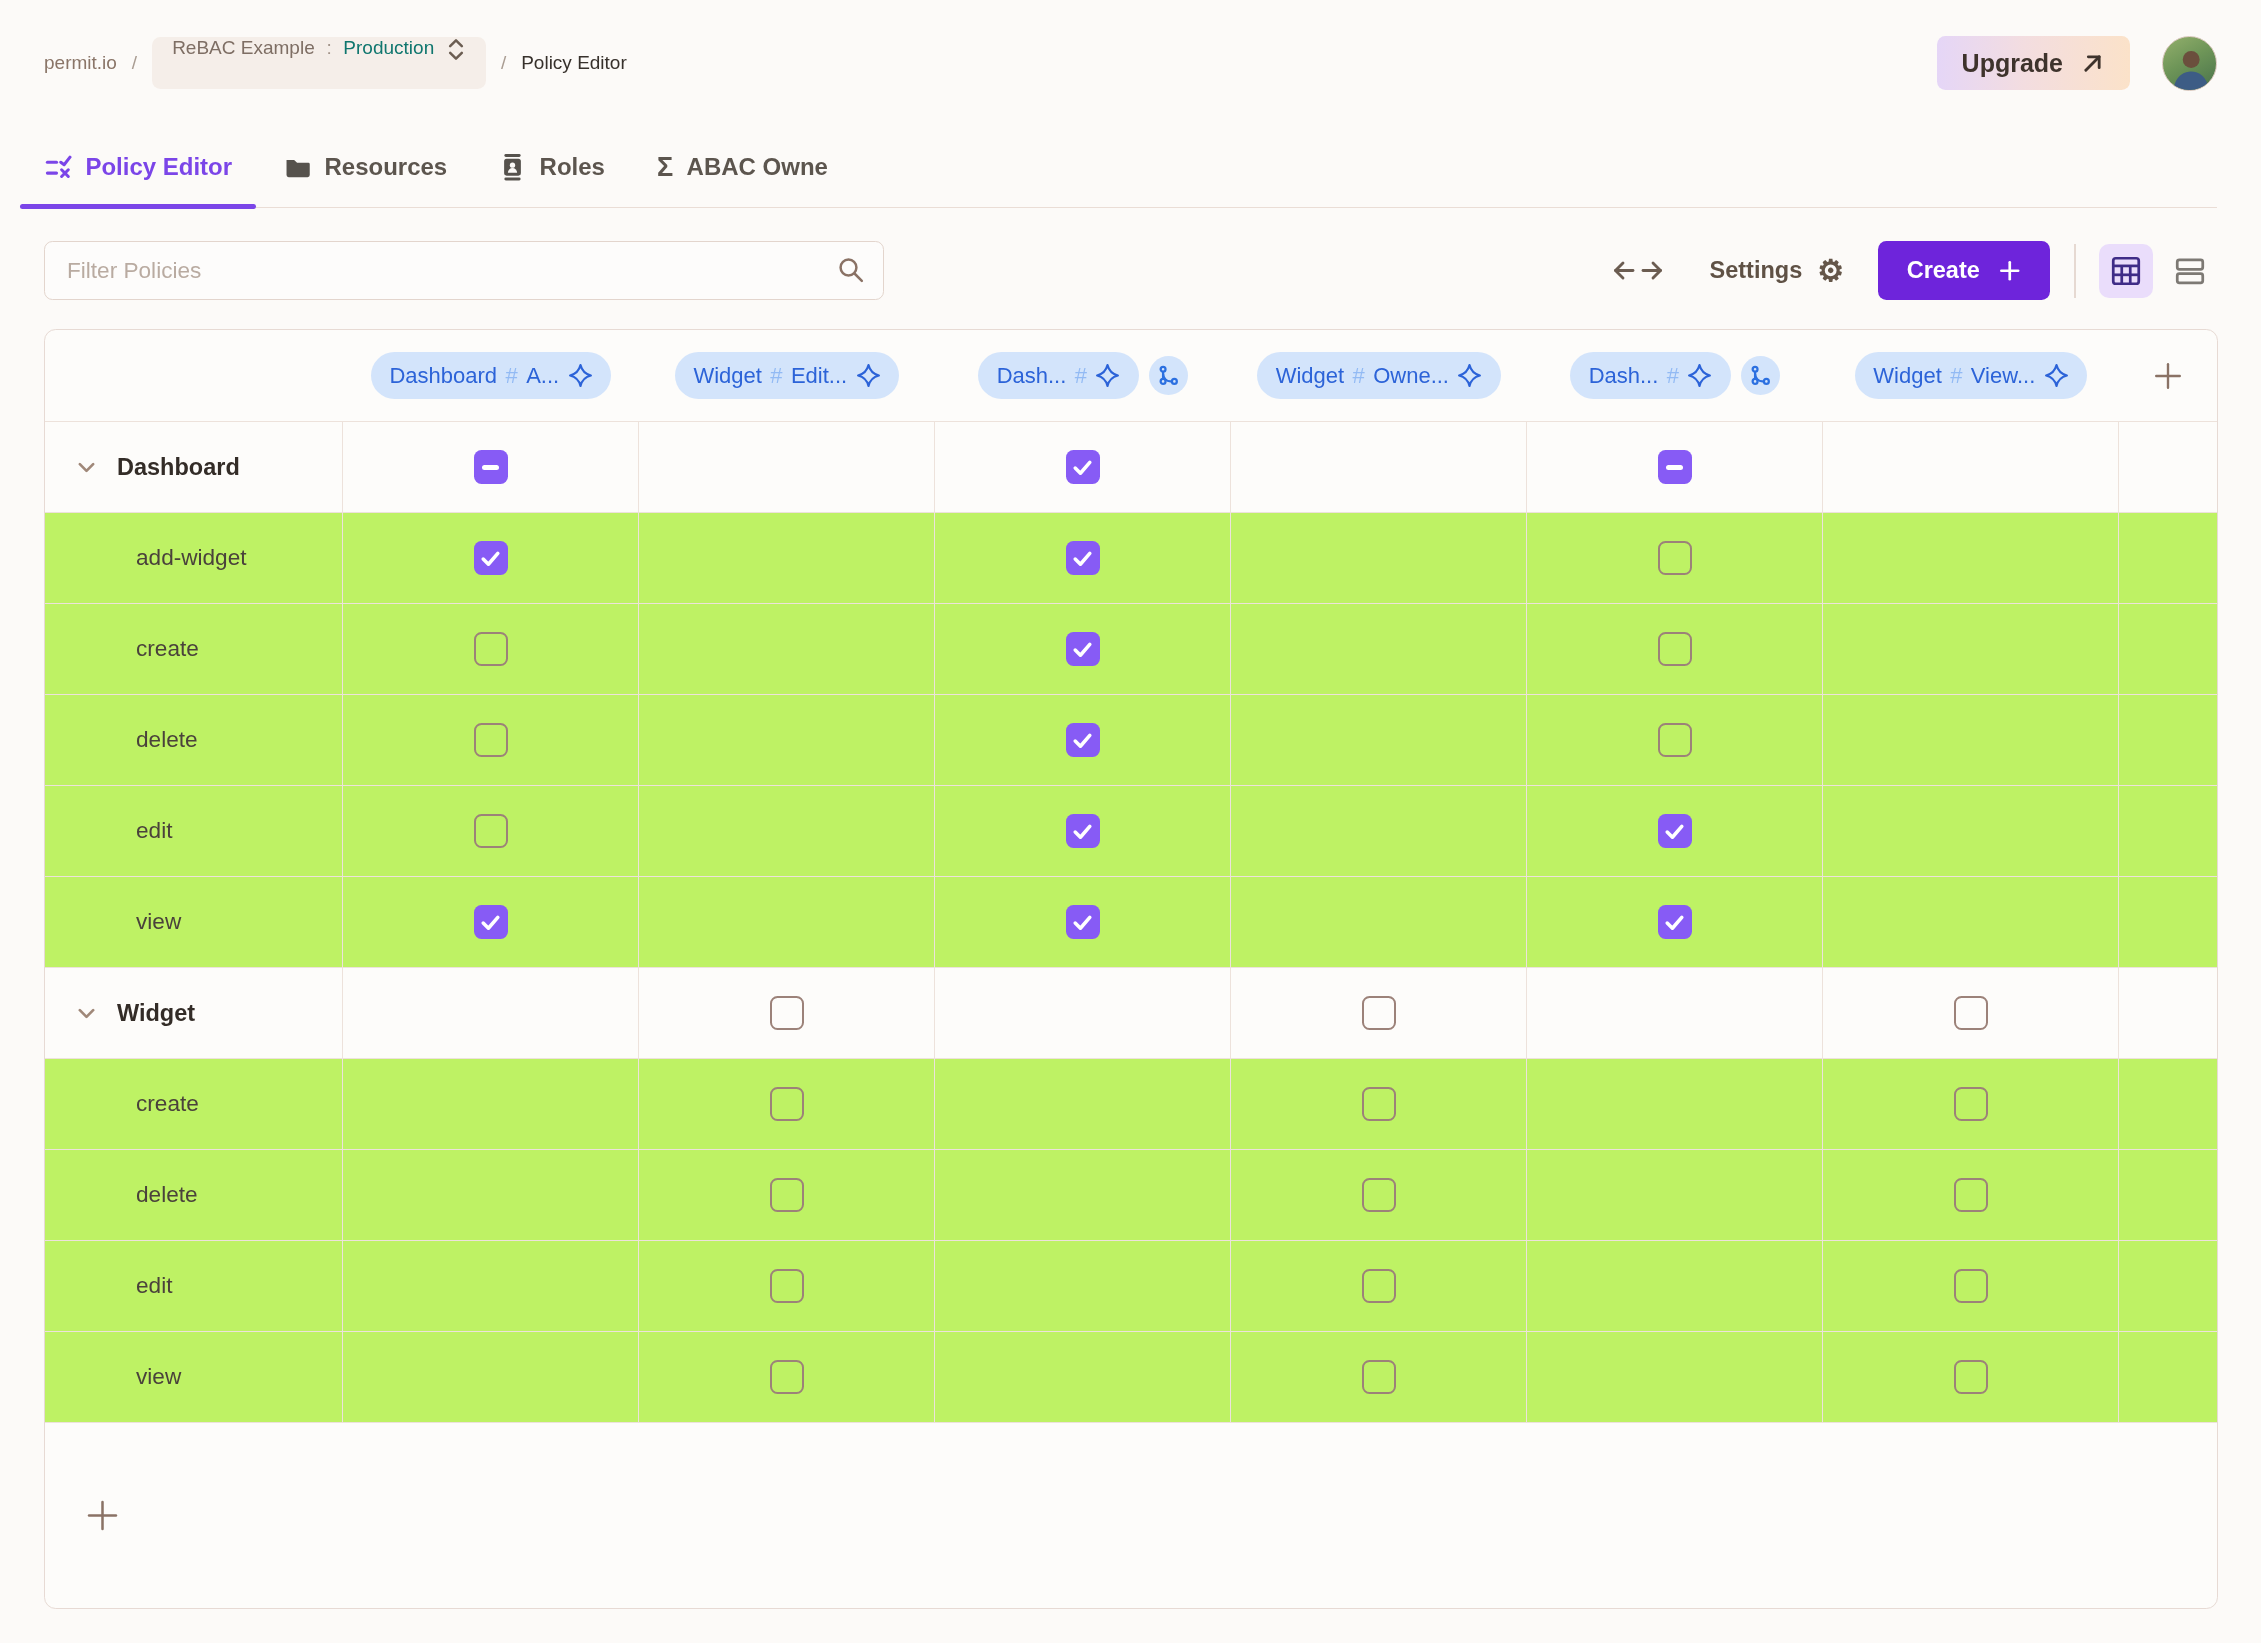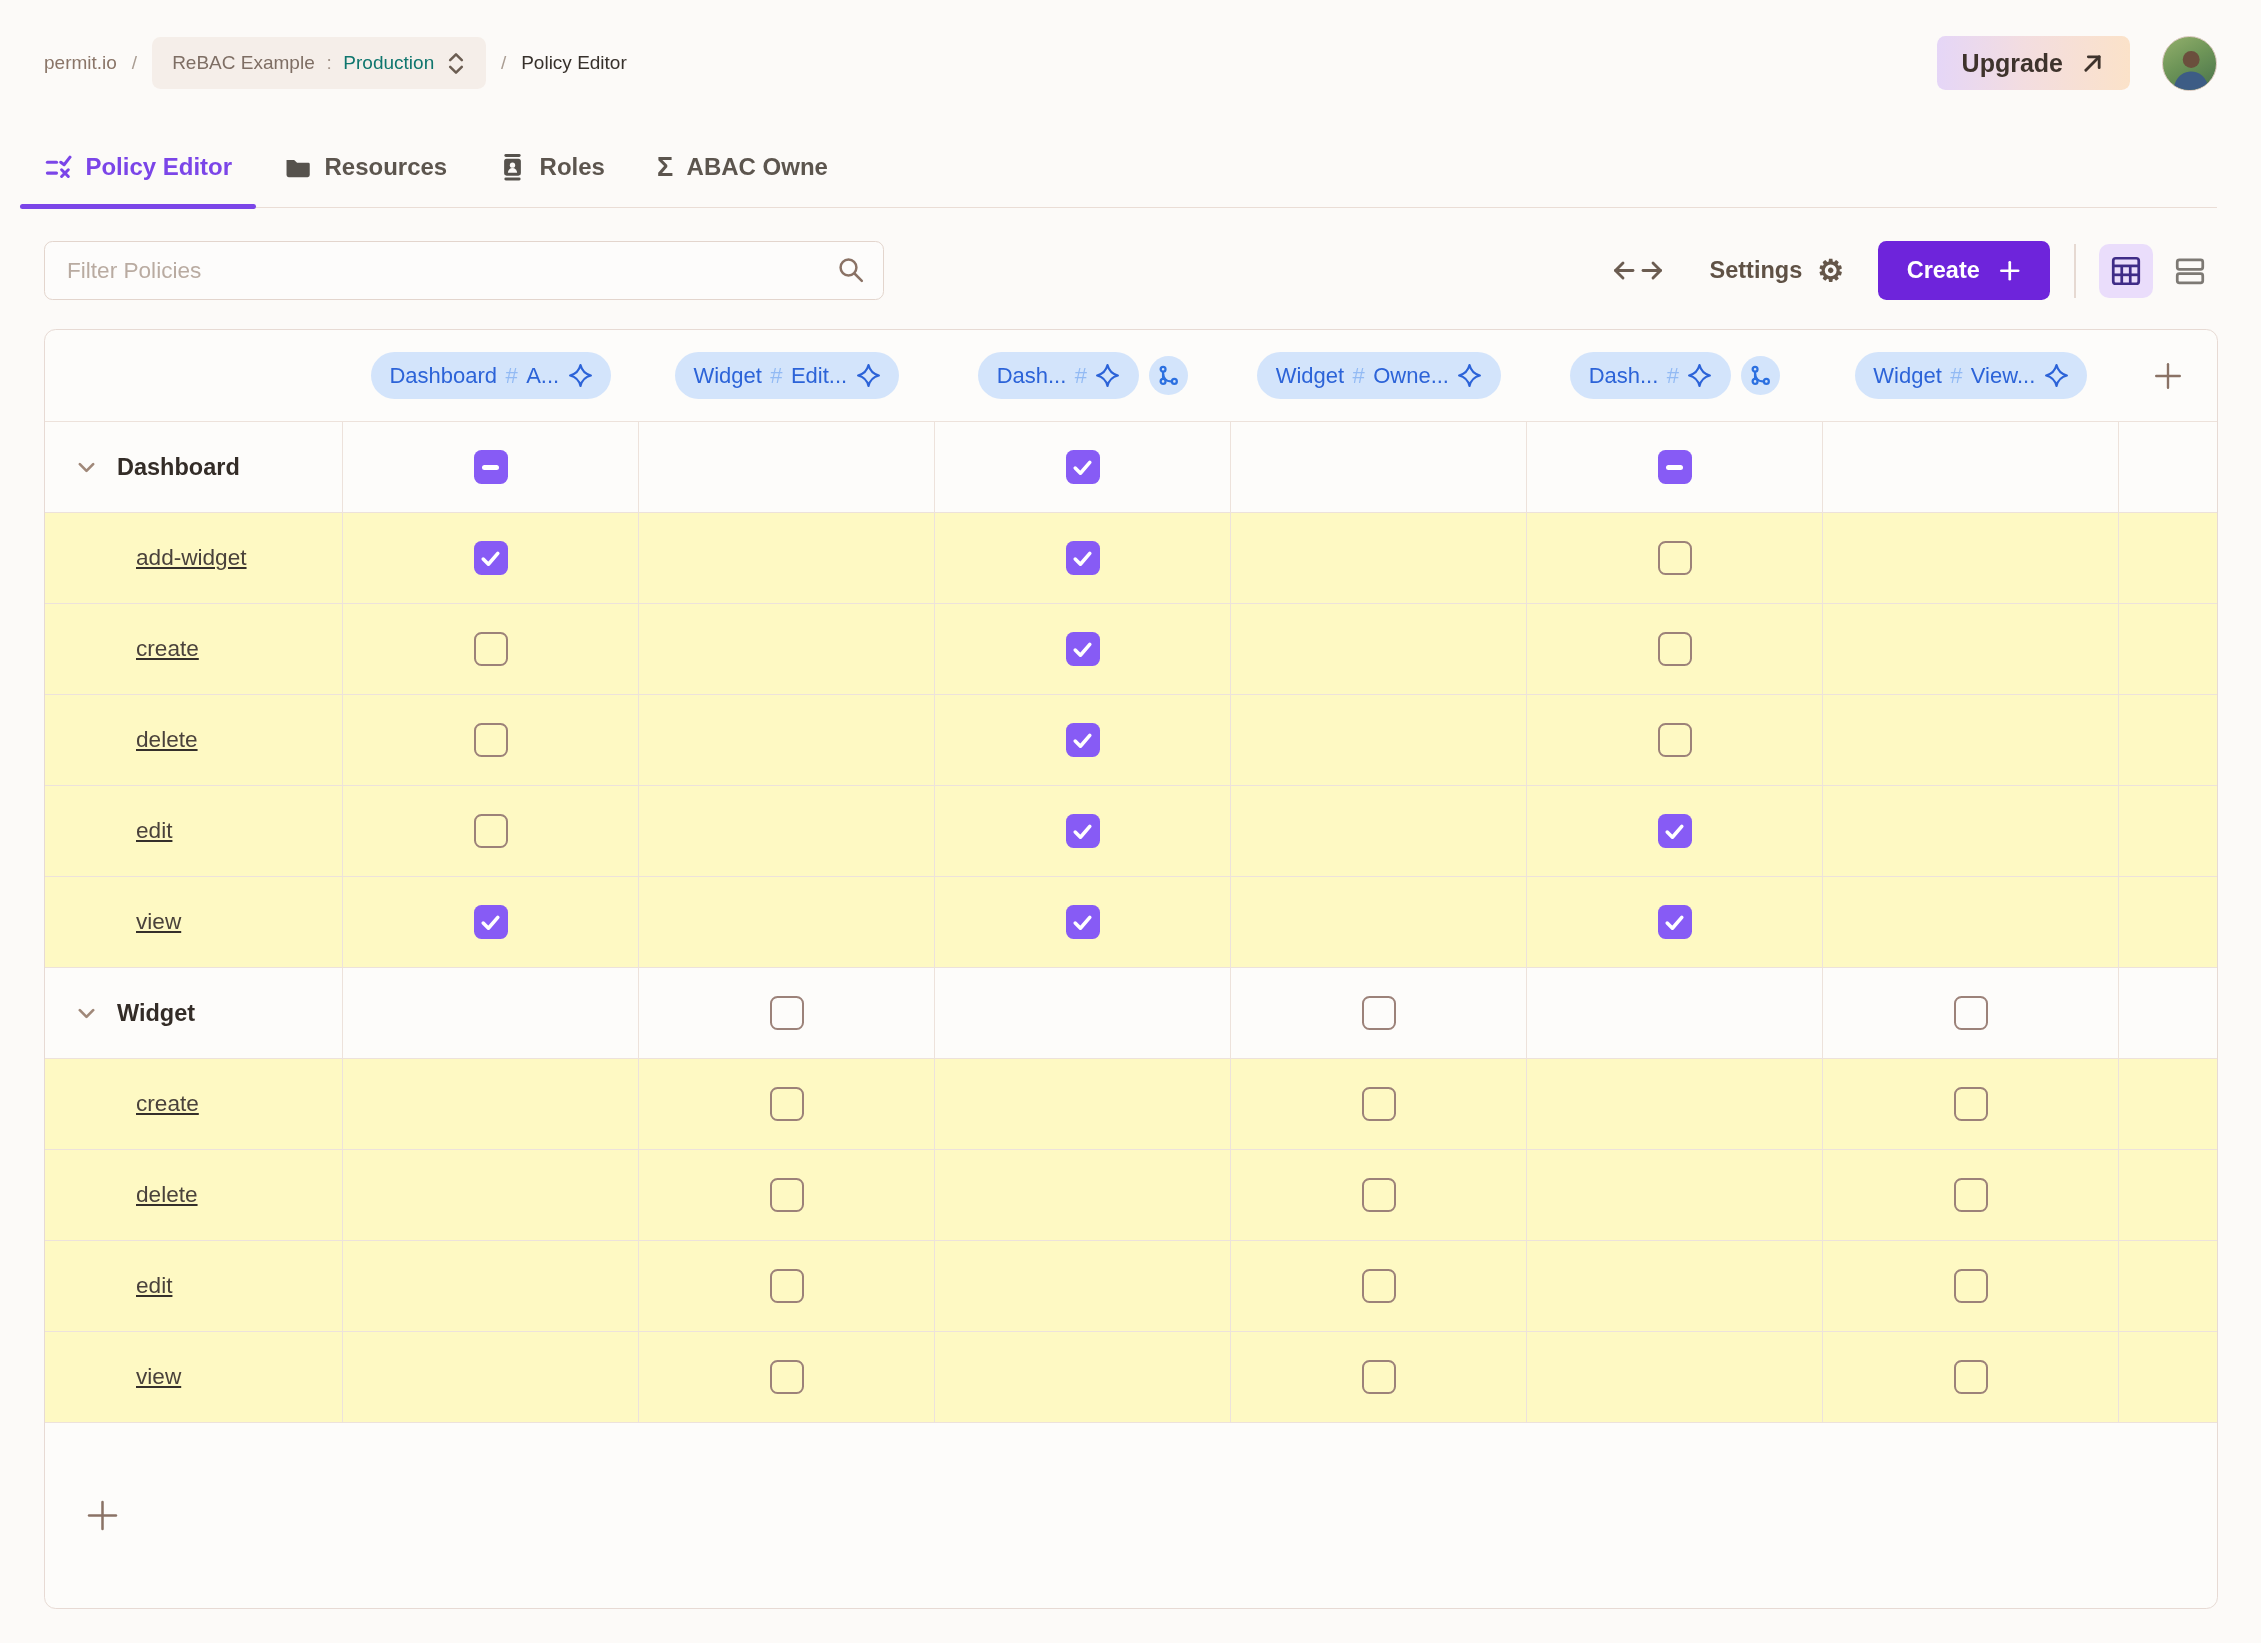--- a/index.html
+++ b/index.html
@@ -15,22 +15,22 @@
   
   .topbar {
     position: absolute; top: 0; left: 0; right: 0; height: 126px;
     display: flex; align-items: center; justify-content: space-between;
     padding: 0 44px;
   }
   .crumbs { display: flex; align-items: center; gap: 15px; font-size: 19px; }
   .crumb-org { color: #8A7568; }
   .crumb-sep { color: #A99C92; }
   .env-pill {
-    display: flex; align-items: center; gap: 11.7px;
-    background: #F5EEE9; border-radius: 8.4px; height: 52px; padding: 17px 20px;
+    display: flex; align-items: flex-start; gap: 11.7px;
+    background: #F5EEE9; border-radius: 8.4px; height: 52px; padding: 0 20px;
     cursor: pointer;
   }
   .env-pill .proj { color: #7E6E64; }
   .env-pill .colon { color: #A3948A; }
   .env-pill .env { color: #0f766e; }
   .crumb-page { color: #37312C; font-weight: 500; }
   .top-right { display: flex; align-items: center; gap: 32px; margin-left: 44px; }
   .upgrade {
     display: flex; align-items: center; gap: 17px;
     height: 54px; padding: 0 25px; border: none; border-radius: 8.4px;
@@ -101,21 +101,21 @@
 
   
   .ptable {
     position: absolute; left: 44px; top: 329px; width: 2174px; height: 1280px;
     background: #FDFCFA; border: 1.7px solid #E7DAD4; border-radius: 11.7px;
     overflow: hidden; display: flex; flex-direction: column;
   }
   .hrow { height: 91px; display: flex; }
   .trow { height: 91px; display: flex; border-top: 1.3px solid #EDE2DB; }
   .trow.r-group { background: #FDFCFA; }
-  .trow.r-action { background: #fef9c3; text-decoration: underline; }
+  .trow.r-action { background: #bef264; }
   .frow { flex: 1; border-top: 1.3px solid #EDE2DB; display: flex; align-items: center; padding-left: 39px; }
 
   .lcell { width: 298px; flex: none; display: flex; align-items: center; }
   .dcell { width: 296px; flex: none; display: flex; align-items: center; justify-content: center; }
   .fcell { flex: 1; }
   .trow .lcell, .trow .dcell { border-right: 1.3px solid #EDE2DB; }
   .trow .dcell:last-of-type { border-right: 1.3px solid #EDE2DB; }
 
   .lcell.group { padding-left: 28.5px; gap: 18.5px; font-size: 23.5px; font-weight: 700; color: #332C27; }
   .lcell.action { padding-left: 91px; font-size: 22.6px; color: #4A423B; }

